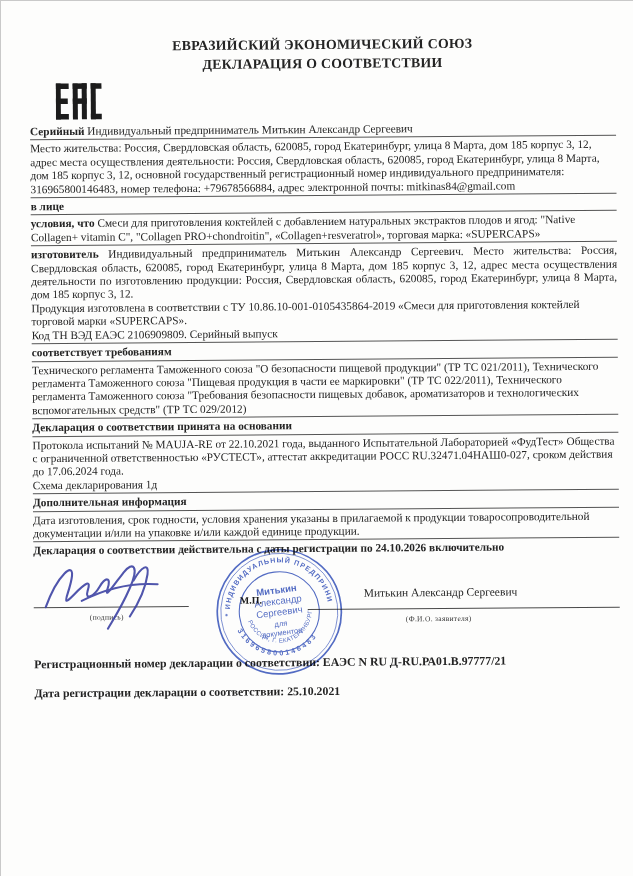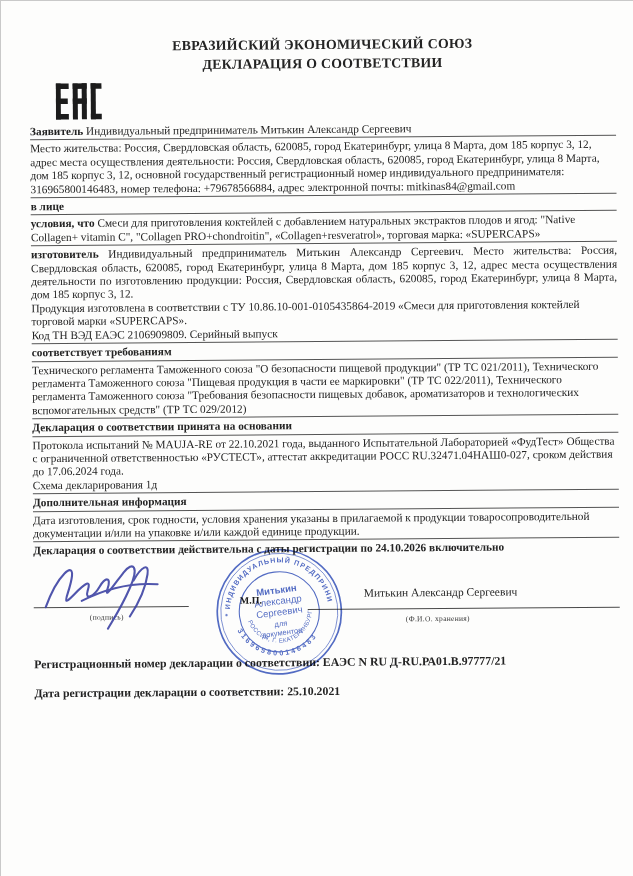--- a/index.html
+++ b/index.html
@@ -58,21 +58,21 @@
           <rect x="26" y="0" width="5" height="36"></rect>
         <rect x="17" y="0" width="14" height="5.5"></rect>
           <rect x="17" y="15" width="14" height="5.5"></rect>
 
         <rect x="35" y="0" width="5" height="36"></rect>
           <rect x="35" y="0" width="11" height="5.5"></rect>
         <rect x="35" y="30.5" width="11" height="5.5"></rect>
       </g>
     </svg>
 
-    <p class="para rl first"><span class="b">Заявитель</span> <span>Индивидуальный предприниматель Митькин Александр Сергеевич</span></p>
+    <p class="para rl first"><span class="b">Серийный</span> <span>Индивидуальный предприниматель Митькин Александр Сергеевич</span></p>
 
     <p class="para rl">Место жительства: Россия, Свердловская область, 620085, город Екатеринбург, улица 8 Марта, дом 185 корпус 3, 12, адрес места осуществления деятельности: Россия, Свердловская область, 620085, город Екатеринбург, улица 8 Марта, дом 185 корпус 3, 12, основной государственный регистрационный номер индивидуального предпринимателя: 316965800146483, номер телефона: +79678566884, адрес электронной почты: mitkinas84@gmail.com</p>
 
     <p class="para rl b">в лице</p>
 
     <p class="para rl"><span class="b">условия, что</span> <span>Смеси для приготовления коктейлей с добавлением натуральных экстрактов плодов и ягод: "Native Collagen+ vitamin C", "Collagen PRO+chondroitin", «Collagen+resveratrol», торговая марка: «SUPERCAPS»</span></p>
 
     <p class="para just"><span class="b">изготовитель</span> <span>Индивидуальный предприниматель Митькин Александр Сергеевич. Место жительства: Россия, Свердловская область, 620085, город Екатеринбург, улица 8 Марта, дом 185 корпус 3, 12, адрес места осуществления деятельности по изготовлению продукции: Россия, Свердловская область, 620085, город Екатеринбург, улица 8 Марта, дом 185 корпус 3, 12.</span></p>
 
     <p class="para">Продукция изготовлена в соответствии с ТУ 10.86.10-001-0105435864-2019 «Смеси для приготовления коктейлей торговой марки «SUPERCAPS».</p>
@@ -134,20 +134,20 @@
             <text x="66.5" y="59" font-size="9.5">Александр</text>
             <text x="66.5" y="70" font-size="9.5">Сергеевич</text>
             <text x="66.5" y="81" font-size="7.5">для</text>
             <text x="66.5" y="90" font-size="7.5">документов</text>
           </g>
         </g>
       </svg>
 
       <div class="sig-name" style="left:330px;top:28px;">Митькин Александр Сергеевич</div>
       <div class="sig-line" style="left:274px;top:50px;width:312px;"></div>
-      <div class="small-label" style="left:372px;top:54px;">(Ф.И.О. хранения)</div>
+      <div class="small-label" style="left:372px;top:54px;">(Ф.И.О. заявителя)</div>
     </div>
 
     <p class="para reg">Регистрационный номер декларации о соответствии: ЕАЭС N RU Д-RU.РА01.В.97777/21</p>
     <p class="para reg2">Дата регистрации декларации о соответствии: 25.10.2021</p>
 
   </div>
 </div>
 
 </body></html>

